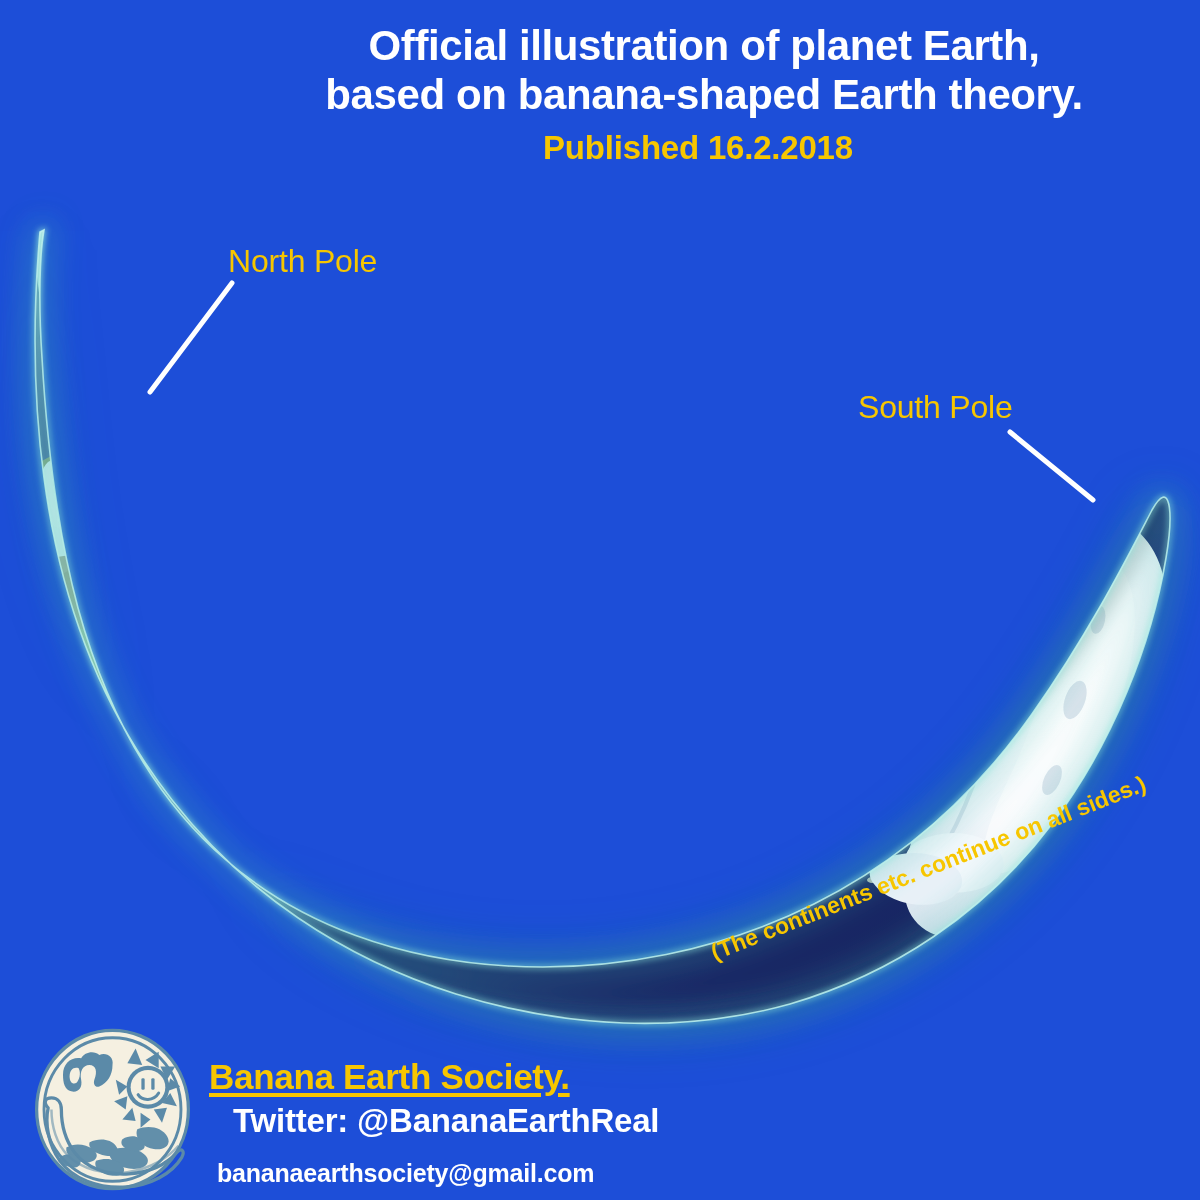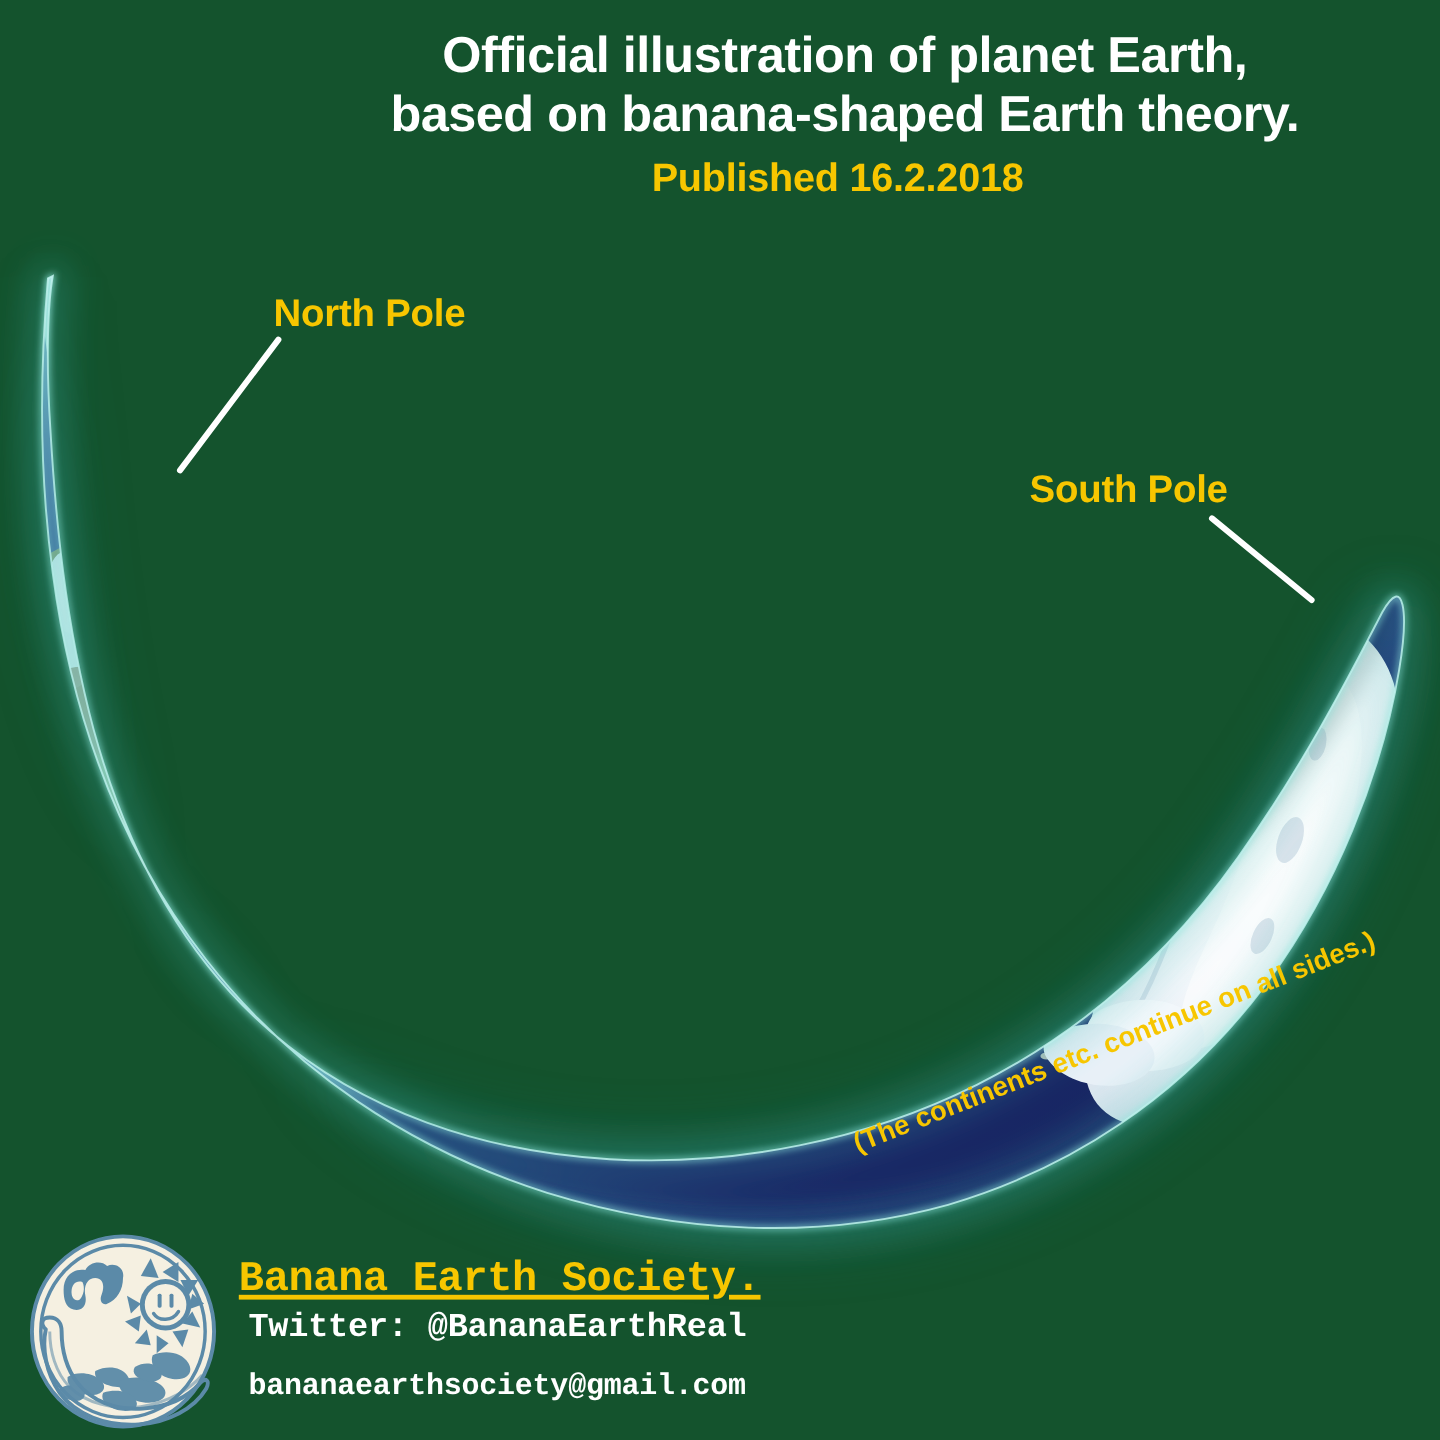--- a/index.html
+++ b/index.html
@@ -5,21 +5,21 @@
 <style>
   html, body {
     margin: 0;
     padding: 0;
     background: #000000;
   }
   #page {
     position: relative;
     width: 1200px;
     height: 1200px;
-    background: #14532d;
+    background: #1d4ed8;
     overflow: hidden;
     font-family: "Liberation Sans", sans-serif;
   }
 
   
   #header {
     position: absolute;
     top: 22px;
     right: 26px;
     width: 940px;
@@ -57,21 +57,21 @@
     height: 1200px;
     z-index: 10;
   }
   #earth-svg { display:block; width:1200px; height:1200px; }
 
   
   .pole-label {
     position: absolute;
     color: #f7c600;
     font-size: 32px;
-    font-weight: bold;
+    font-weight: normal;
     white-space: nowrap;
     z-index: 45;
     letter-spacing: -0.2px;
   }
   #north-pole-label { left: 228px; top: 243px; }
   #south-pole-label { left: 858px; top: 389px; text-align: center; }
 
   #leader-lines {
     position: absolute;
     left: 0; top: 0;
@@ -90,26 +90,25 @@
     font-weight: bold;
     white-space: nowrap;
     transform: rotate(-21.5deg);
     transform-origin: 0 50%;
     z-index: 46;
   }
 
   
   #footer {
     position: absolute;
-    left: 20px;
+    left: 30px;
     bottom: 8px;
     display: flex;
-    align-items: center;
+    align-items: flex-end;
     z-index: 50;
-    font-family: Liberation Mono, monospace;
   }
   #logo-badge {
     width: 165px;
     height: 165px;
     flex: 0 0 165px;
   }
   #footer-text {
     margin-left: 14px;
     padding-bottom: 4px;
   }
@@ -120,26 +119,27 @@
     font-weight: bold;
     text-decoration: underline;
     text-underline-offset: 4px;
     text-decoration-thickness: 4px;
     letter-spacing: -0.3px;
     white-space: nowrap;
   }
   #twitter-handle {
     display: block;
     color: #ffffff;
-    font-size: 28px;
+    font-size: 33px;
     font-weight: bold;
     margin-top: 5px;
     letter-spacing: -0.2px;
     white-space: nowrap;
     padding-left: 8px;
+    margin-left: 16px;
   }
   #email-address {
     display: block;
     color: #ffffff;
     font-size: 25px;
     font-weight: bold;
     margin-top: 19px;
     letter-spacing: -0.2px;
     white-space: nowrap;
     padding-left: 8px;

